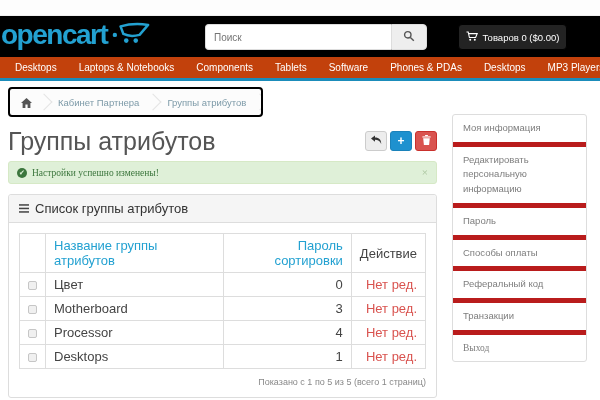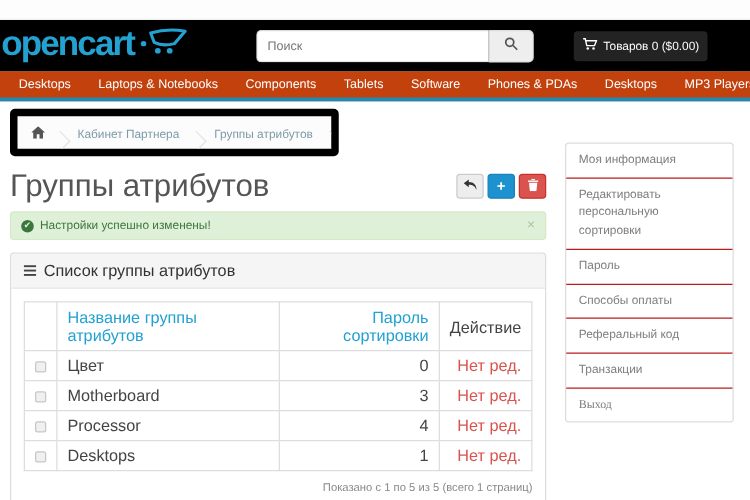--- a/index.html
+++ b/index.html
@@ -25,45 +25,45 @@
   
   .nav { height:24px; background:#c2410c; border-bottom:3px solid #1b8cba;
          display:flex; align-items:center; padding:0 4px; }
   .nav-item { color:#fff; font-size:10px; padding:0 11px; cursor:pointer; white-space:nowrap; }
 
   
   .content { display:flex; padding:6px 8px 0; align-items:flex-start; }
   .main { width:429px; }
   .sidebar { width:135px; margin-left:15px; margin-top:27px; border:1px solid #ddd;
              border-radius:3px; background:#fff; }
-  .side-item { padding:6px 10px; font-size:9.5px; color:#7d7d7d; border-bottom:1px solid #b91c1c;
+  .side-item { padding:6px 10px; font-size:9.5px; color:#7d7d7d; border-bottom:5px solid #b91c1c;
                line-height:1.55; cursor:pointer; }
   .side-item:last-child { border-bottom:none;font-family:Liberation Serif, serif; }
 
   
-  .breadcrumb { display:inline-flex; align-items:flex-end; border:6px solid #000000;
+  .breadcrumb { display:inline-flex; align-items:center; border:2px solid #000000;
                 background:#fcfcfc; border-radius:4px; overflow:hidden; }
   .crumb { font-size:9.5px; color:#7d9aa8; padding:6px 13px; cursor:pointer; }
   .crumb-home { padding:5px 11px 3px; cursor:pointer; }
   .sep { width:12px; height:12px; border-top:1px solid #e4e4e4; border-right:1px solid #e4e4e4;
          transform:rotate(45deg); margin:0 -5px; flex:none; }
 
   
   .title-row { display:flex; align-items:flex-end; justify-content:space-between; margin-top:11px; }
   .page-title { font-size:25px; font-weight:400; color:#555; line-height:1.05; }
   .btns { display:flex; gap:3px; padding-bottom:3px; }
   .btn { width:22px; height:20px; border-radius:3px; display:flex; align-items:center;
          justify-content:center; font-size:12px; cursor:pointer; }
   .btn-default { background:#ededed; border:1px solid #ccc; color:#333; }
   .btn-primary { background:#1e91cf; border:1px solid #1a82ba; color:#fff; font-weight:bold; }
   .btn-danger  { background:#d9534f; border:1px solid #c9302c; color:#fff; }
 
   
   .alert { margin-top:7px; background:#dff0d8; border:1px solid #d6e9c6; border-radius:3px;
-           color:#3c763d; font-size:9.5px; padding:5px 8px; display:flex; align-items:center; gap:5px; }
+           color:#3c763d; font-size:9.5px; padding:5px 8px; display:flex; align-items:center; gap:5px;font-family:Liberation Serif, serif; }
   .check { width:10px; height:10px; border-radius:50%; background:#3c763d; color:#dff0d8;
            font-size:7px; line-height:10px; text-align:center; flex:none; }
   .alert-close { margin-left:auto; color:#a9c49d; font-size:11px; cursor:pointer; line-height:1; }
 
   
   .panel { margin-top:10px; border:1px solid #ddd; border-radius:3px; background:#fff; }
   .panel-heading { background:#f5f5f5; border-bottom:1px solid #ddd; border-radius:3px 3px 0 0;
                    padding:6px 10px; font-size:13px; color:#333; display:flex; align-items:center; gap:6px; }
   .panel-body { padding:10px; }
 
@@ -211,20 +211,20 @@
             </tr>
           </tbody>
         </table>
         <div class="table-footer">Показано с 1 по 5 из 5 (всего 1 страниц)</div>
       </div>
     </div>
   </div>
 
   <div class="sidebar">
     <div class="side-item">Моя информация</div>
-    <div class="side-item">Редактировать персональную сортировки</div>
+    <div class="side-item">Редактировать персональную информацию</div>
     <div class="side-item">Пароль</div>
     <div class="side-item">Способы оплаты</div>
     <div class="side-item">Реферальный код</div>
     <div class="side-item">Транзакции</div>
     <div class="side-item">Выход</div>
   </div>
 </div>
 
 </body></html>

